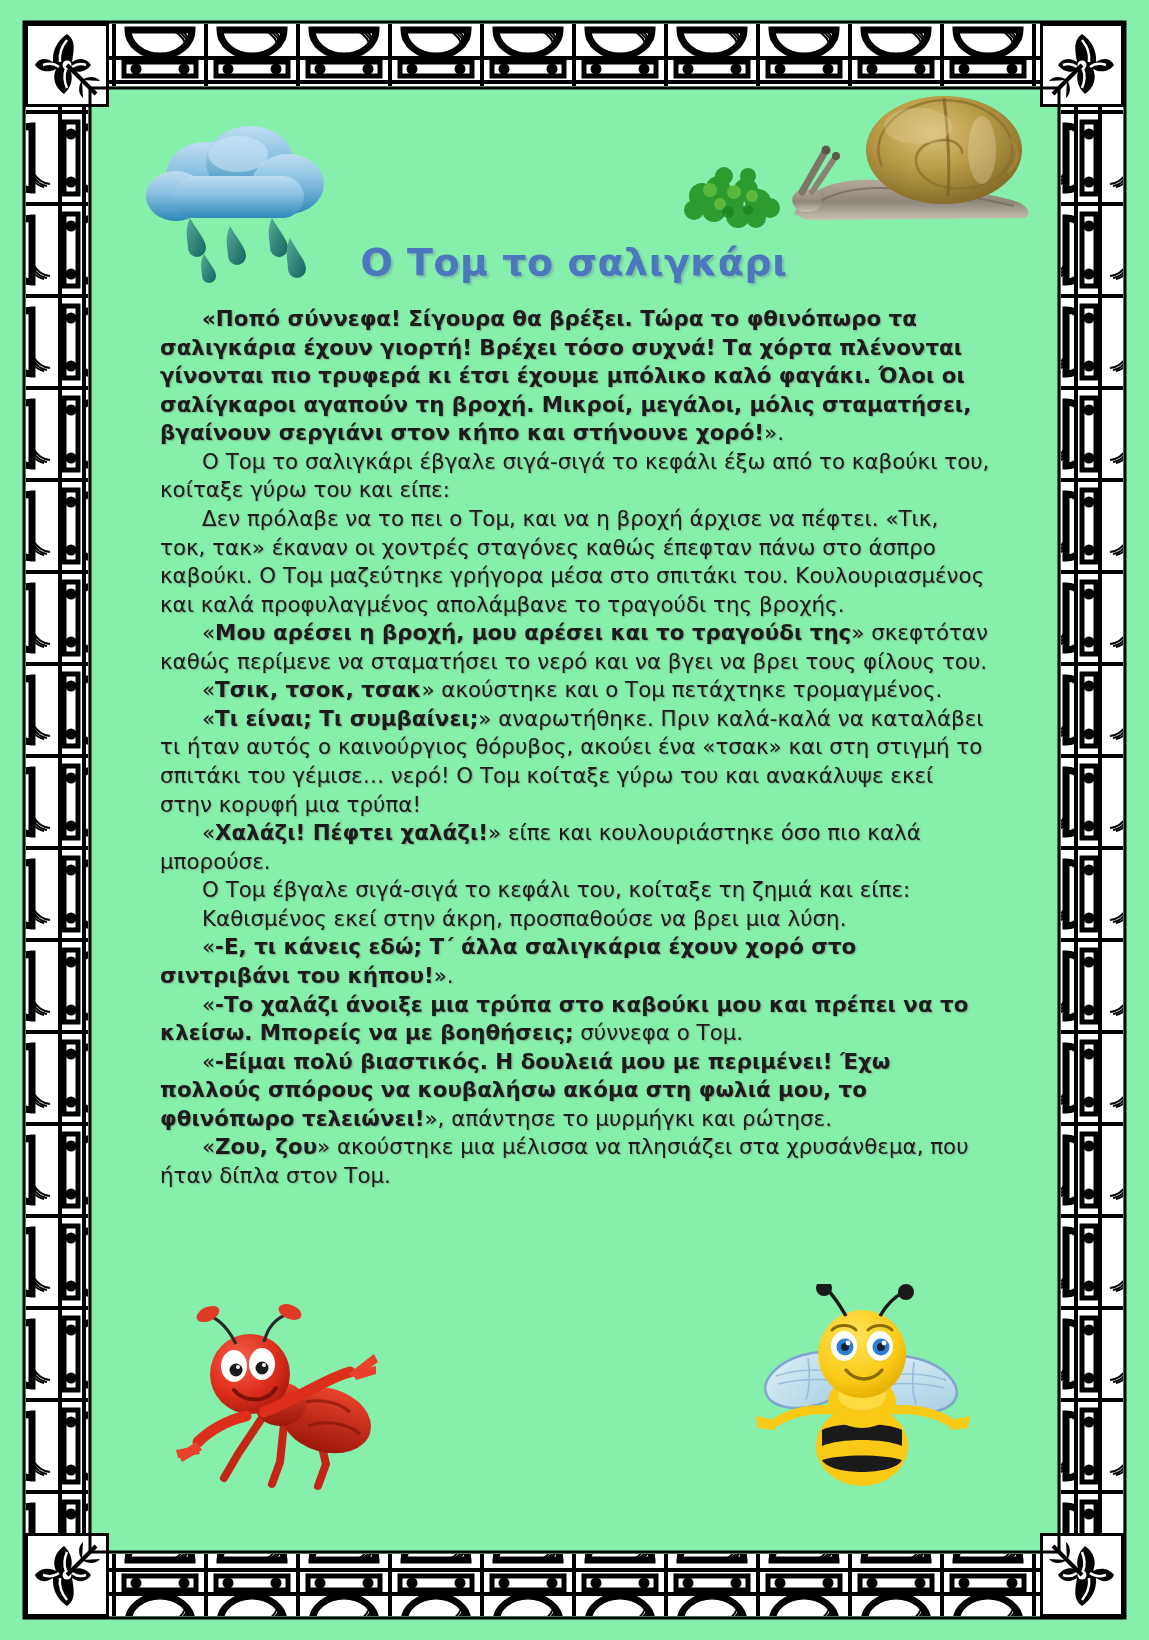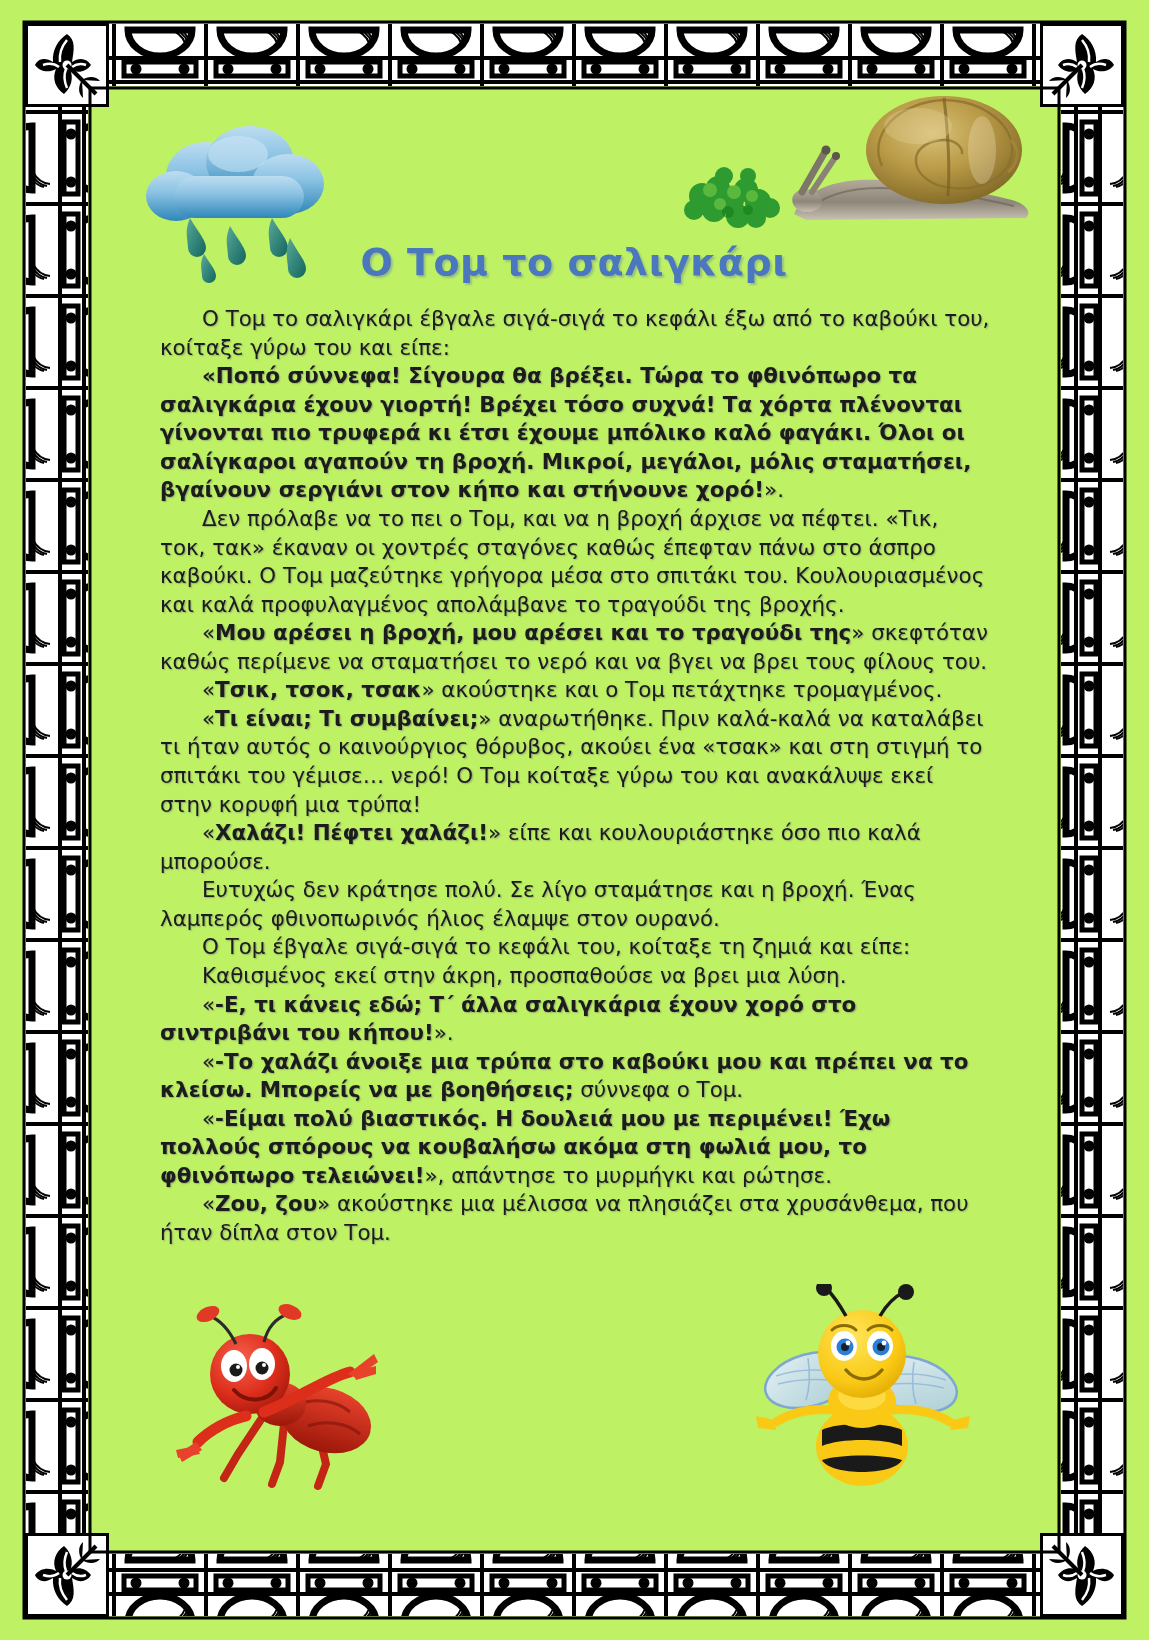--- a/index.html
+++ b/index.html
@@ -9,21 +9,21 @@
     background: #ffffff;
   }
   body {
     font-family: "DejaVu Sans", "Liberation Sans", sans-serif;
   }
 
   .page {
     position: relative;
     width: 1149px;
     height: 1640px;
-    background: #bef264;
+    background: #86efac;
     overflow: hidden;
     box-sizing: border-box;
   }
 
   
   .border-frame {
     position: absolute;
     left: 22px;
     top: 20px;
     width: 1105px;
@@ -284,28 +284,27 @@
         <path d="M168 6 C172 40 174 74 172 104" fill="none" stroke="#7a5f22" stroke-width="3" opacity="0.7"></path>
         <ellipse cx="142" cy="34" rx="34" ry="18" fill="#e4d298" opacity="0.35"></ellipse>
         <ellipse cx="206" cy="58" rx="14" ry="34" fill="#f3e9c6" opacity="0.3"></ellipse>
         <path d="M234 48 C244 56 244 70 232 80" fill="none" stroke="#a98b3c" stroke-width="3" opacity="0.6"></path>
       </svg>
     </div>
 
     <div class="title">Ο Τομ το σαλιγκάρι</div>
 
     <div class="story" id="story-body">
+        <p><b>«Ποπό σύννεφα! Σίγουρα θα βρέξει. Τώρα το φθινόπωρο τα σαλιγκάρια έχουν γιορτή! Βρέχει τόσο συχνά! Τα χόρτα  πλένονται γίνονται πιο τρυφερά κι έτσι έχουμε μπόλικο καλό φαγάκι. Όλοι οι σαλίγκαροι αγαπούν τη βροχή. Μικροί, μεγάλοι, μόλις σταματήσει, βγαίνουν σεργιάνι στον κήπο και στήνουνε χορό!</b><span>».</span></p>
         <p><span>Ο Τομ το σαλιγκάρι έβγαλε σιγά-σιγά το κεφάλι έξω από το καβούκι του, κοίταξε γύρω του και είπε:</span></p>
-        <p><b>«Ποπό σύννεφα! Σίγουρα θα βρέξει. Τώρα το φθινόπωρο τα σαλιγκάρια έχουν γιορτή! Βρέχει τόσο συχνά! Τα χόρτα  πλένονται γίνονται πιο τρυφερά κι έτσι έχουμε μπόλικο καλό φαγάκι. Όλοι οι σαλίγκαροι αγαπούν τη βροχή. Μικροί, μεγάλοι, μόλις σταματήσει, βγαίνουν σεργιάνι στον κήπο και στήνουνε χορό!</b><span>».</span></p>
         <p><span>Δεν πρόλαβε να το πει ο Τομ, και να η βροχή άρχισε να πέφτει. «Τικ, τοκ, τακ» έκαναν οι χοντρές σταγόνες καθώς έπεφταν πάνω στο άσπρο καβούκι. Ο Τομ μαζεύτηκε γρήγορα μέσα στο σπιτάκι του. Κουλουριασμένος και καλά προφυλαγμένος απολάμβανε το τραγούδι της βροχής.</span></p>
         <p><span>«</span><b>Μου αρέσει η βροχή,  μου αρέσει και το τραγούδι της</b><span>» σκεφτόταν καθώς περίμενε να σταματήσει το νερό και να βγει να βρει τους φίλους του.</span></p>
         <p><span>«</span><b>Τσικ, τσοκ, τσακ</b><span>» ακούστηκε και ο  Τομ πετάχτηκε τρομαγμένος.</span></p>
         <p><span>«</span><b>Τι είναι; Τι συμβαίνει;</b><span>» αναρωτήθηκε. Πριν καλά-καλά να καταλάβει τι ήταν αυτός ο καινούργιος θόρυβος, ακούει ένα «τσακ» και στη στιγμή το σπιτάκι του γέμισε… νερό! Ο Τομ κοίταξε γύρω του και ανακάλυψε εκεί στην κορυφή μια τρύπα!</span></p>
         <p><span>«</span><b>Χαλάζι! Πέφτει χαλάζι!</b><span>» είπε και κουλουριάστηκε όσο πιο καλά μπορούσε.</span></p>
-        <p><span>Ευτυχώς δεν κράτησε πολύ. Σε λίγο σταμάτησε και η βροχή. Ένας λαμπερός φθινοπωρινός ήλιος έλαμψε στον ουρανό.</span></p>
         <p><span> Ο Τομ έβγαλε σιγά-σιγά το κεφάλι του, κοίταξε τη ζημιά και είπε:</span></p>
         <p><span>Καθισμένος εκεί στην άκρη, προσπαθούσε να βρει μια λύση.</span></p>
         <p><span>«</span><b>-Ε, τι κάνεις εδώ; Τ΄ άλλα σαλιγκάρια έχουν χορό στο σιντριβάνι του κήπου!</b><span>».</span></p>
         <p><span>«</span><b>-Το χαλάζι άνοιξε μια τρύπα στο καβούκι μου και πρέπει να το κλείσω. Μπορείς να με βοηθήσεις;</b><span> σύννεφα ο Τομ.</span></p>
         <p><span>«</span><b>-Είμαι πολύ βιαστικός. Η δουλειά μου με περιμένει! Έχω πολλούς σπόρους να κουβαλήσω ακόμα στη φωλιά μου, το φθινόπωρο τελειώνει!</b><span>», απάντησε το μυρμήγκι και ρώτησε.</span></p>
         <p><span>«</span><b>Ζου, ζου</b><span>» ακούστηκε μια μέλισσα να πλησιάζει στα χρυσάνθεμα, που ήταν δίπλα στον Τομ.</span></p>
       </div>
 
     <div class="decor decor-ant">
       <svg viewBox="0 0 210 200" xmlns="http://www.w3.org/2000/svg">

